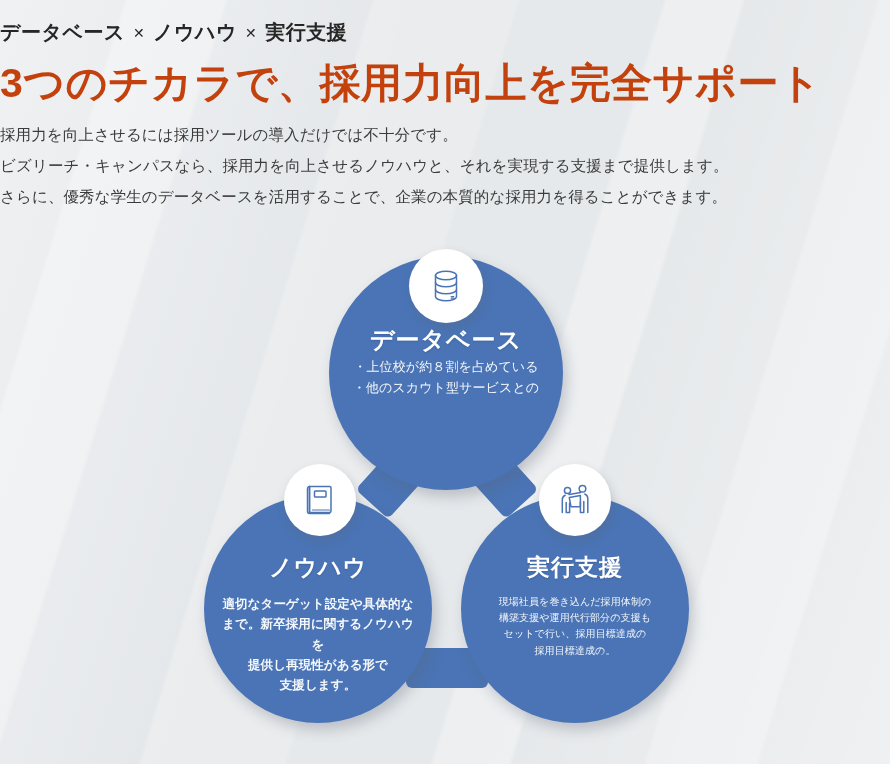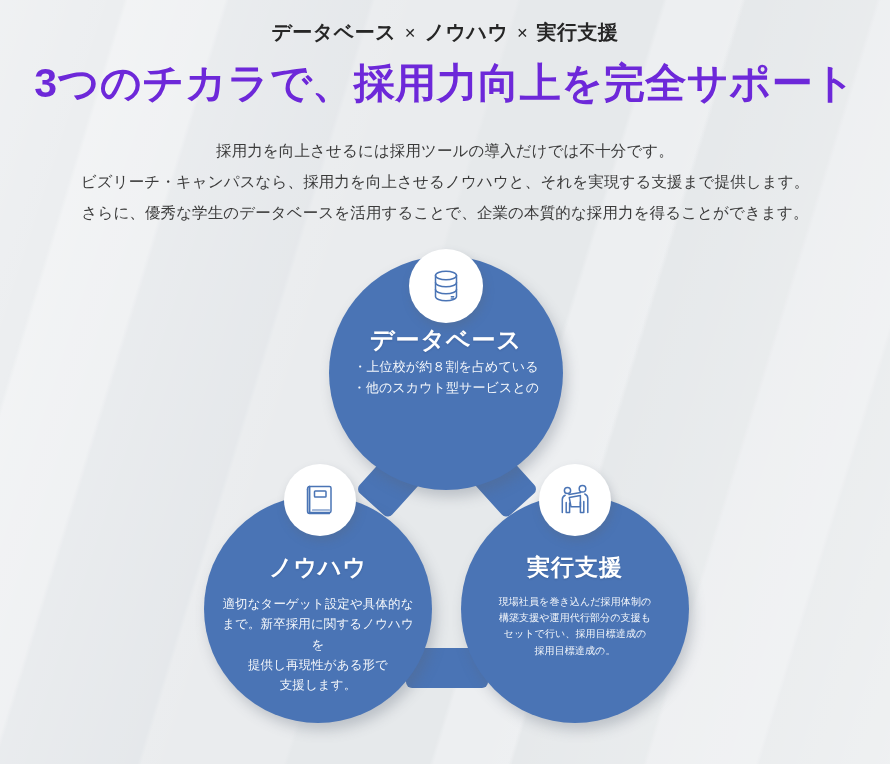--- a/index.html
+++ b/index.html
@@ -46,21 +46,20 @@
     position: absolute;
     inset: 0;
     background: linear-gradient(108deg, rgba(255,255,255,0.45) 0%, rgba(255,255,255,0.0) 38%, rgba(255,255,255,0.0) 62%, rgba(255,255,255,0.40) 100%);
     z-index: 0;
   }
 
   
   #header {
     position: relative;
     z-index: 3;
-    text-align: center;
     padding-top: 18px;
   }
 
   #eyebrow {
     font-size: 20px;
     font-weight: 700;
     color: #262626;
     letter-spacing: 0.5px;
     line-height: 1.4;
   }
@@ -69,27 +68,27 @@
     font-weight: 700;
     vertical-align: middle;
     padding: 0 8px;
     color: #262626;
   }
 
   #headline {
     margin-top: 12px;
     font-size: 41px;
     font-weight: 700;
-    color: #6d28d9;
+    color: #c2410c;
     letter-spacing: 0.5px;
     line-height: 1.25;
   }
 
   #lede {
-    margin-top: 26px;
+    margin-top: 10px;
     font-size: 15.5px;
     color: #3b3b3b;
     line-height: 2.0;
     letter-spacing: 0.1px;
   }
   #lede .ln { display: block; }
 
   
   #diagram {
     position: absolute;
@@ -138,21 +137,21 @@
   }
   #node-database .node-title { font-size: 24px; margin-top: 68px; }
   #node-database .node-body { font-size: 13px; padding: 0 14px; }
 
   
   #node-knowhow {
     left: 204px; top: 495px;
     width: 228px; height: 228px;
   }
   #node-knowhow .node-title { font-size: 23px; margin-top: 57px; }
-  #node-knowhow .node-body { font-size: 12.5px; margin-top: 11px; padding: 0 16px; }
+  #node-knowhow .node-body { font-size: 12.5px; margin-top: 11px; padding: 0 16px; font-weight: bold; }
 
   
   #node-support {
     left: 461px; top: 495px;
     width: 228px; height: 228px;
   }
   #node-support .node-title { font-size: 23px; margin-top: 57px; }
   #node-support .node-body { font-size: 10px; margin-top: 11px; padding: 0 18px; }
 
   

